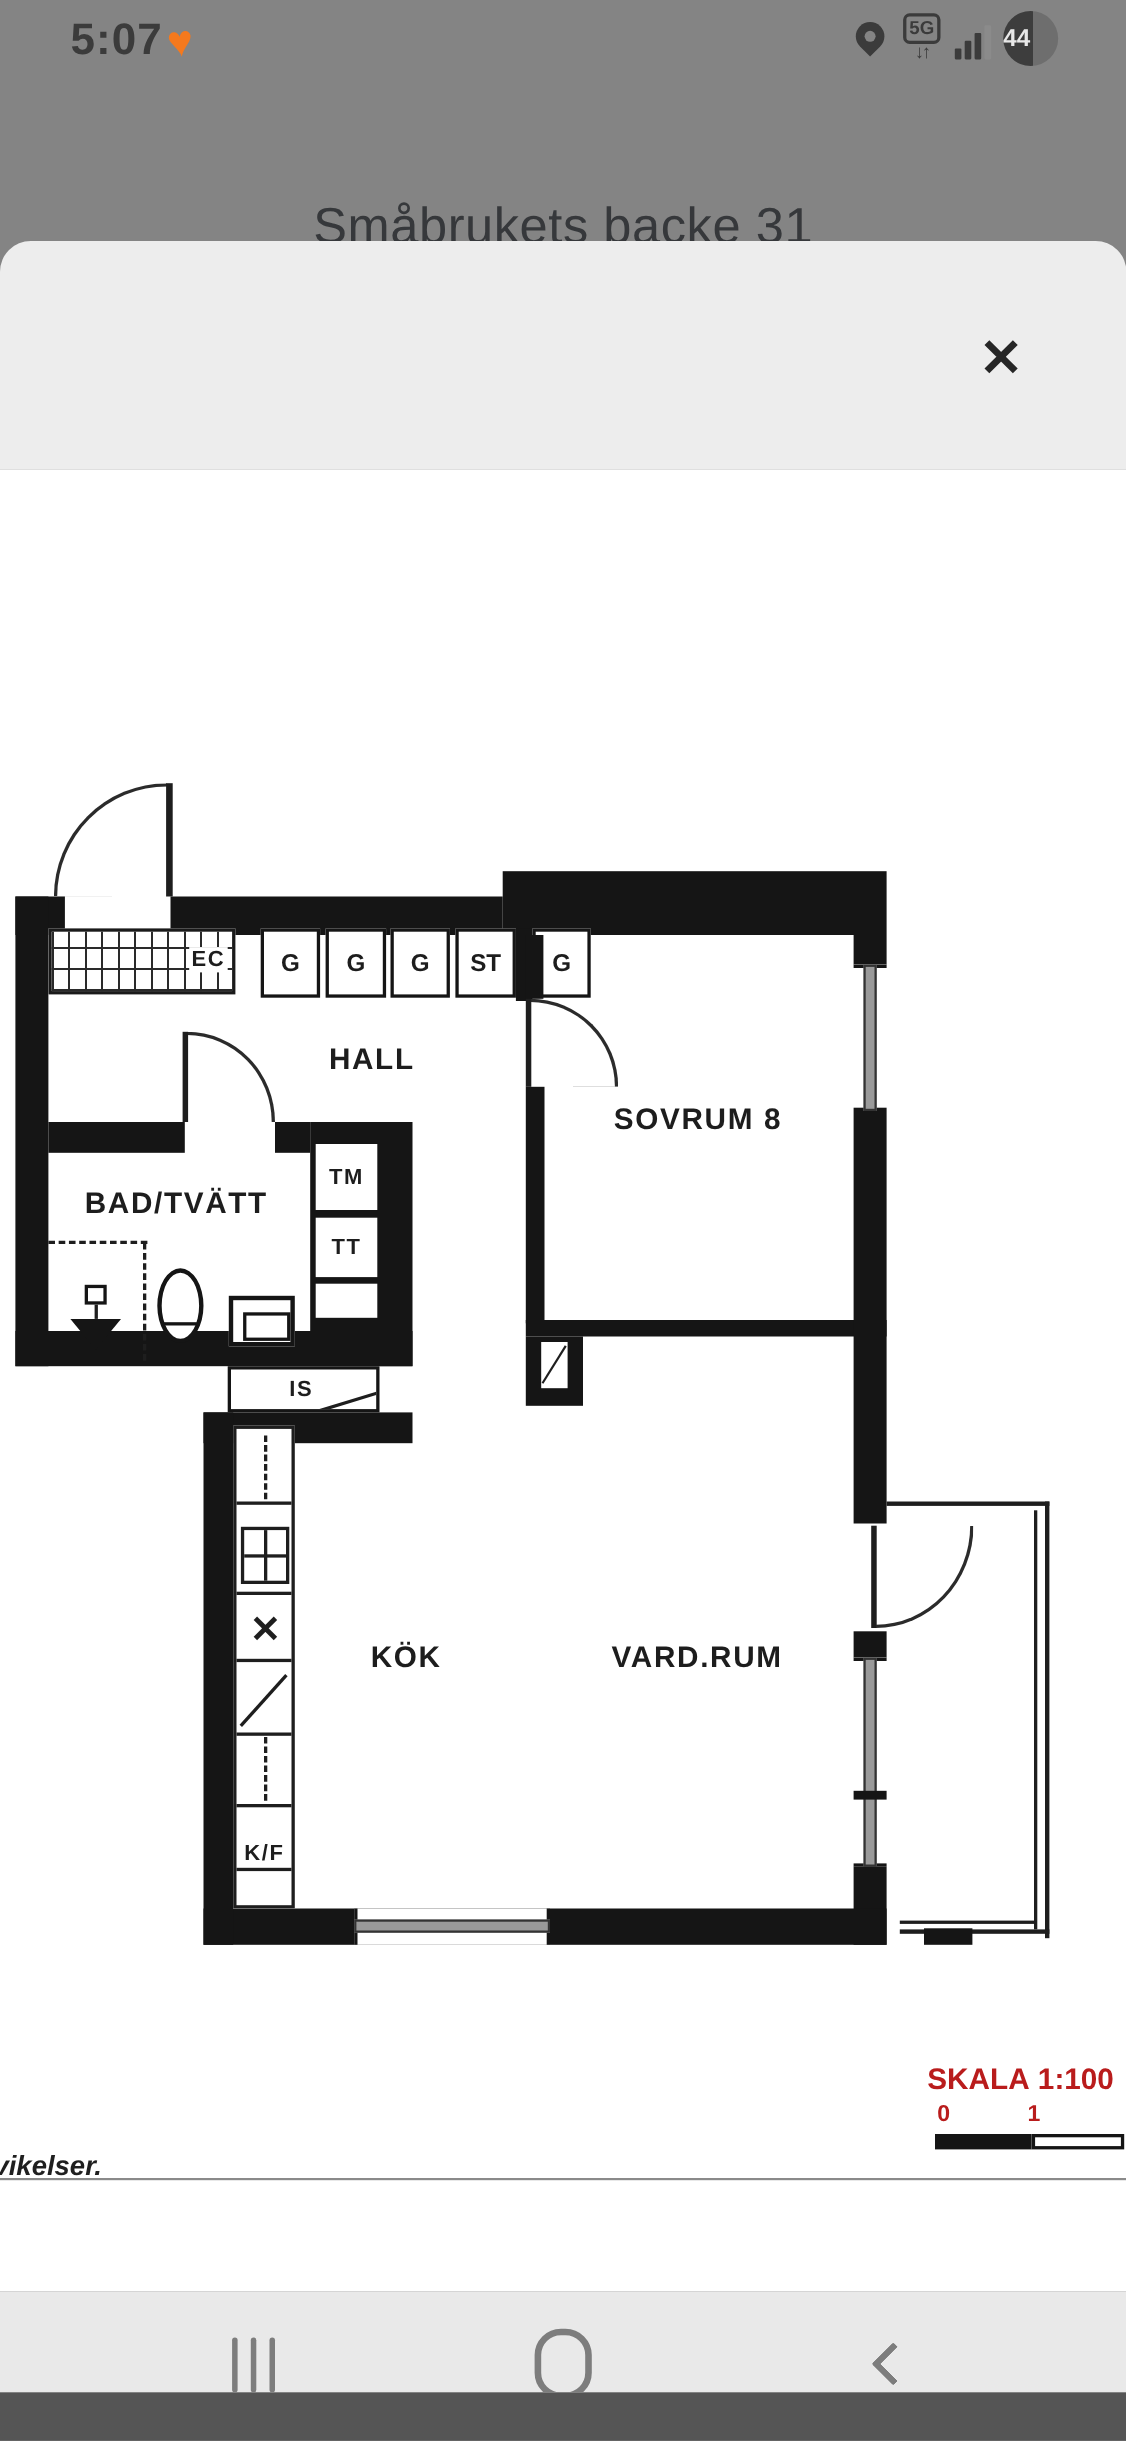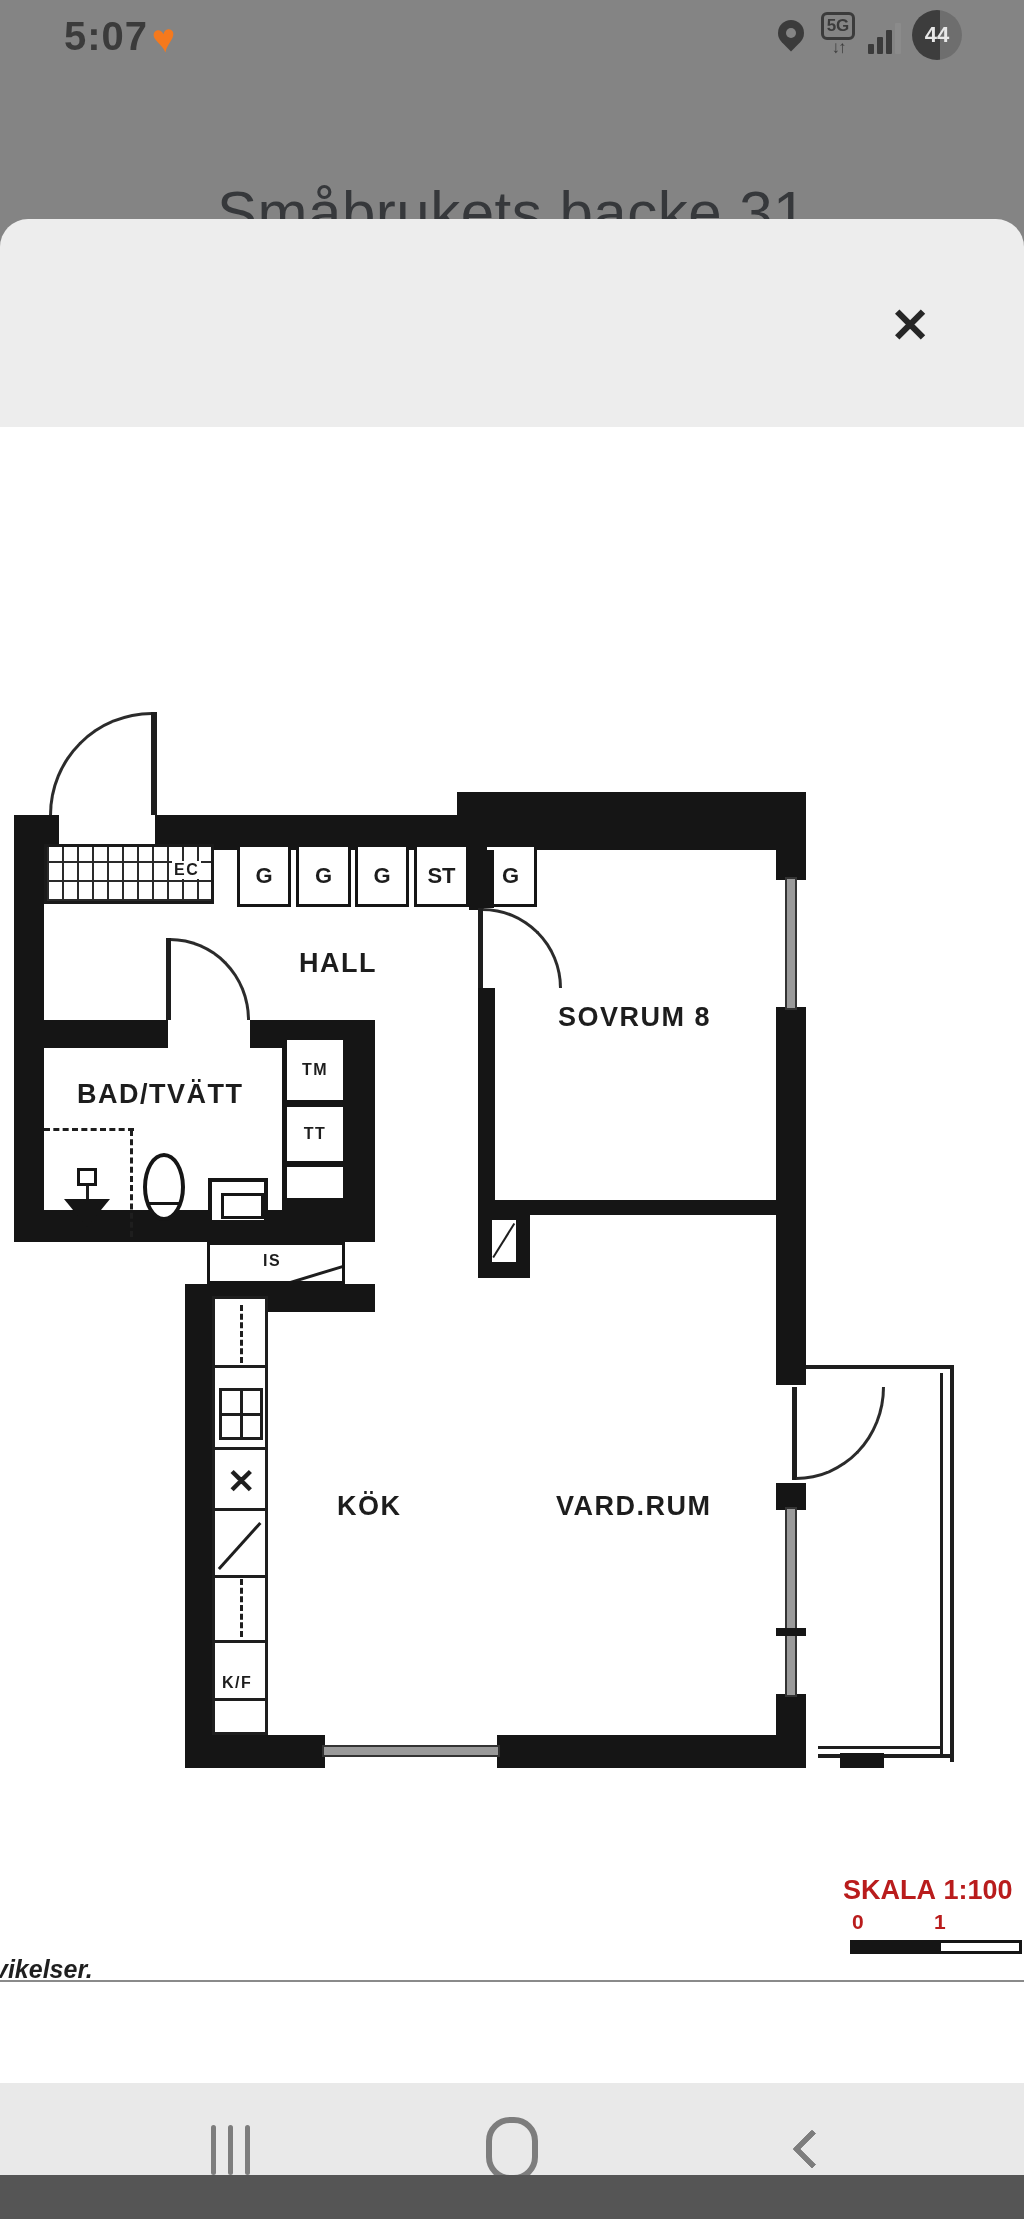--- a/index.html
+++ b/index.html
@@ -13,40 +13,40 @@
   .heart{position:absolute;left:152px;top:16px;font-size:40px;color:#f5791d;transform:rotate(-6deg);}
   .pin{position:absolute;left:778px;top:20px;width:26px;height:26px;background:#3b3b3b;border-radius:50% 50% 50% 0;transform:rotate(-45deg);}
   .pin:after{content:"";position:absolute;left:8px;top:8px;width:10px;height:10px;background:#848484;border-radius:50%;}
   .net5g{position:absolute;left:816px;top:12px;width:44px;text-align:center;color:#3b3b3b;}
   .net5g .badge{display:inline-block;border:3px solid #3b3b3b;border-radius:6px;font-size:17px;font-weight:700;padding:1px 3px;}
   .net5g .arrows{display:block;font-size:17px;font-weight:700;letter-spacing:-2px;margin-top:-2px;}
   .bars{position:absolute;left:868px;top:22px;width:40px;height:32px;}
   .bars i{position:absolute;bottom:0;width:6px;background:#3b3b3b;border-radius:1px;}
   .batt{position:absolute;left:912px;top:10px;width:50px;height:50px;border-radius:50%;
         background:linear-gradient(90deg,#3d3d3d 0 55%,#6e6e6e 55% 100%);
-        color:#e8e8e8;font-size:22px;font-weight:700;display:flex;align-items:center;justify-content:center;}
+        color:#e8e8e8;font-size:22px;font-weight:700;display:flex;align-items:center;justify-content:flex-start;}
   
   .app-title{position:absolute;left:0;top:178px;width:1024px;text-align:center;
-             font-size:60px;font-weight:500;color:#36383b;letter-spacing:0.5px;}
+             font-size:46px;font-weight:500;color:#36383b;letter-spacing:0.5px;}
   
   .sheet-header{position:absolute;left:0;top:219px;width:1024px;height:208px;background:#ededed;
                 border-radius:28px 28px 0 0;}
   .close-btn{position:absolute;left:880px;top:76px;width:60px;height:60px;display:flex;align-items:center;
              justify-content:center;font-size:48px;font-weight:700;color:#262626;cursor:pointer;}
   .sheet-body{position:absolute;left:0;top:427px;width:1024px;height:1656px;background:#ffffff;}
   
   .w{position:absolute;background:#151515;}
   .ln{position:absolute;background:#1e1e1e;}
   .dash-h{position:absolute;border-top:3px dashed #1e1e1e;}
   .dash-v{position:absolute;border-left:3px dashed #1e1e1e;}
   .gbox{position:absolute;background:#fff;border:3px solid #151515;display:flex;align-items:center;
         justify-content:center;font-size:22px;font-weight:700;color:#1d1d1d;}
   .lbl{position:absolute;color:#1d1d1d;font-weight:700;letter-spacing:1.5px;white-space:nowrap;}
   .room-lbl{font-size:27px;}
-  .small-lbl{font-size:16px;}
+  .small-lbl{font-size:20px;}
   .arc{position:absolute;border:0 solid #2b2b2b;background:transparent;}
   .rack{position:absolute;background:#fff;border:3px solid #1a1a1a;
         background-image:repeating-linear-gradient(90deg,#2a2a2a 0 2px,transparent 2px 15px),
                          repeating-linear-gradient(0deg,#2a2a2a 0 2px,transparent 2px 19px);}
   .win{position:absolute;background:#fff;}
   .win .bar-v{position:absolute;left:9px;top:0;width:12px;height:100%;background:#9a9a9a;border:2px solid #333;}
   .win .bar-h{position:absolute;left:0;top:10px;width:100%;height:12px;background:#9a9a9a;border:2px solid #333;}
   .cap-h{position:absolute;left:0;width:100%;height:3px;background:#151515;}
   .cap-v{position:absolute;top:0;width:3px;height:100%;background:#151515;}
   .counter{position:absolute;background:#fff;border:3px solid #1e1e1e;}

